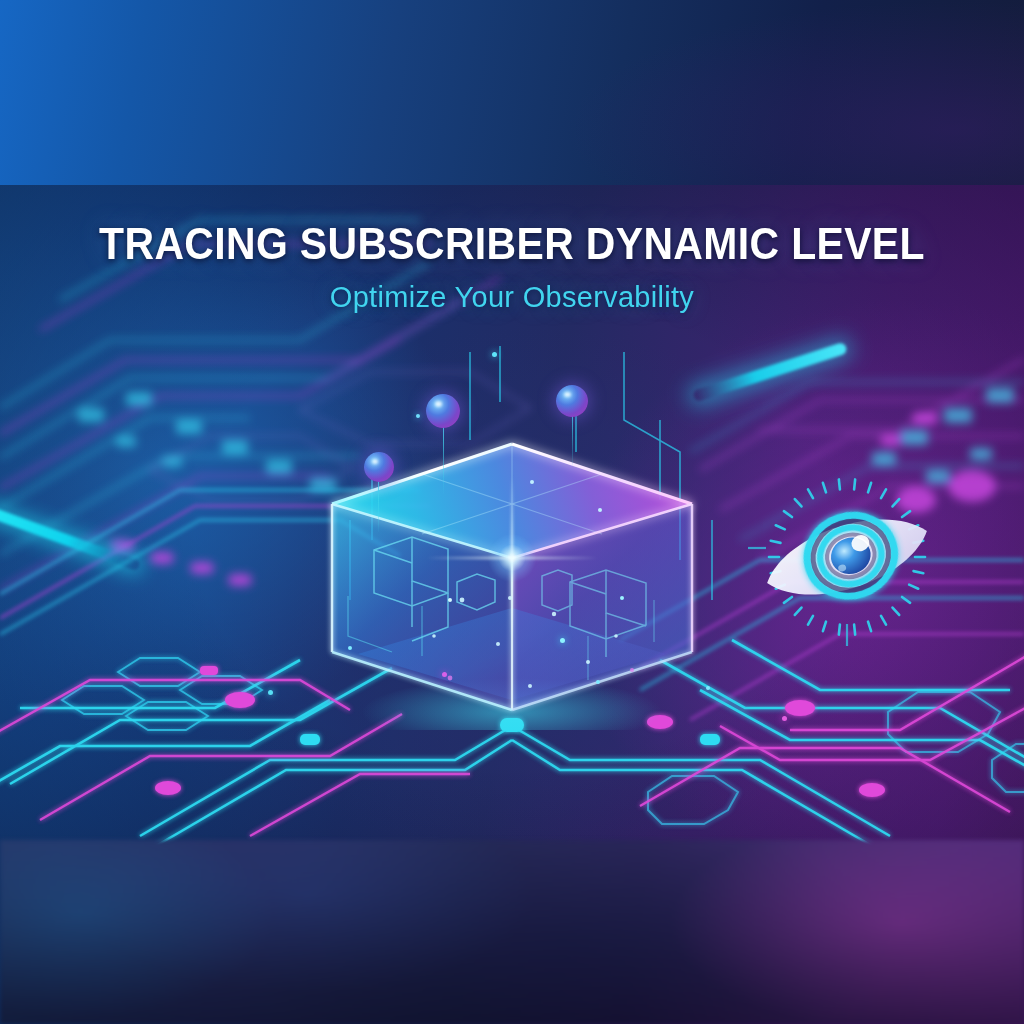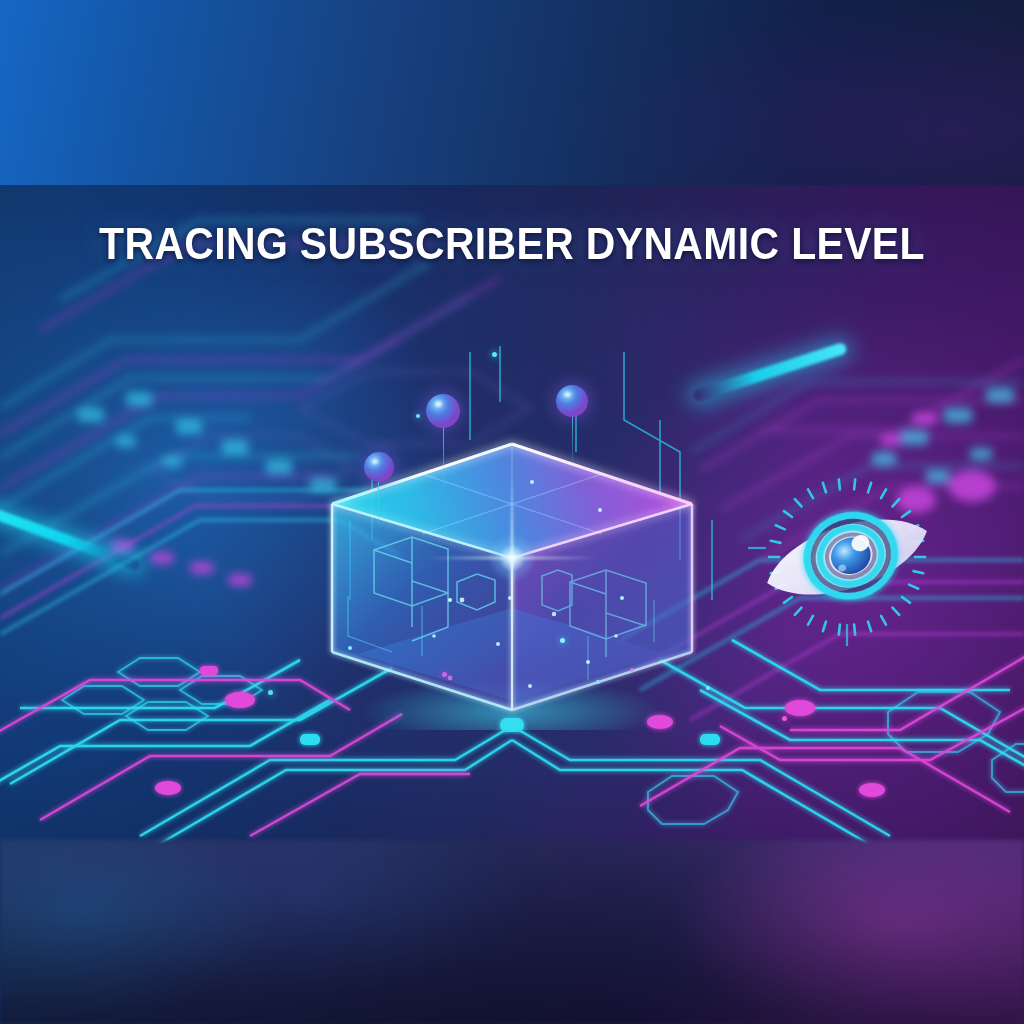--- a/index.html
+++ b/index.html
@@ -493,15 +493,16 @@
 
   <div class="vign"></div>
 
   <div class="band-top"></div>
   <div class="band-bottom">
     <div class="sheen"></div>
   </div>
 
   <div class="header">
     <h1 class="title">TRACING SUBSCRIBER DYNAMIC LEVEL</h1>
+    <p class="subtitle">Optimize Your Observability</p>
   </div>
 
 </div>
 
 </body></html>

